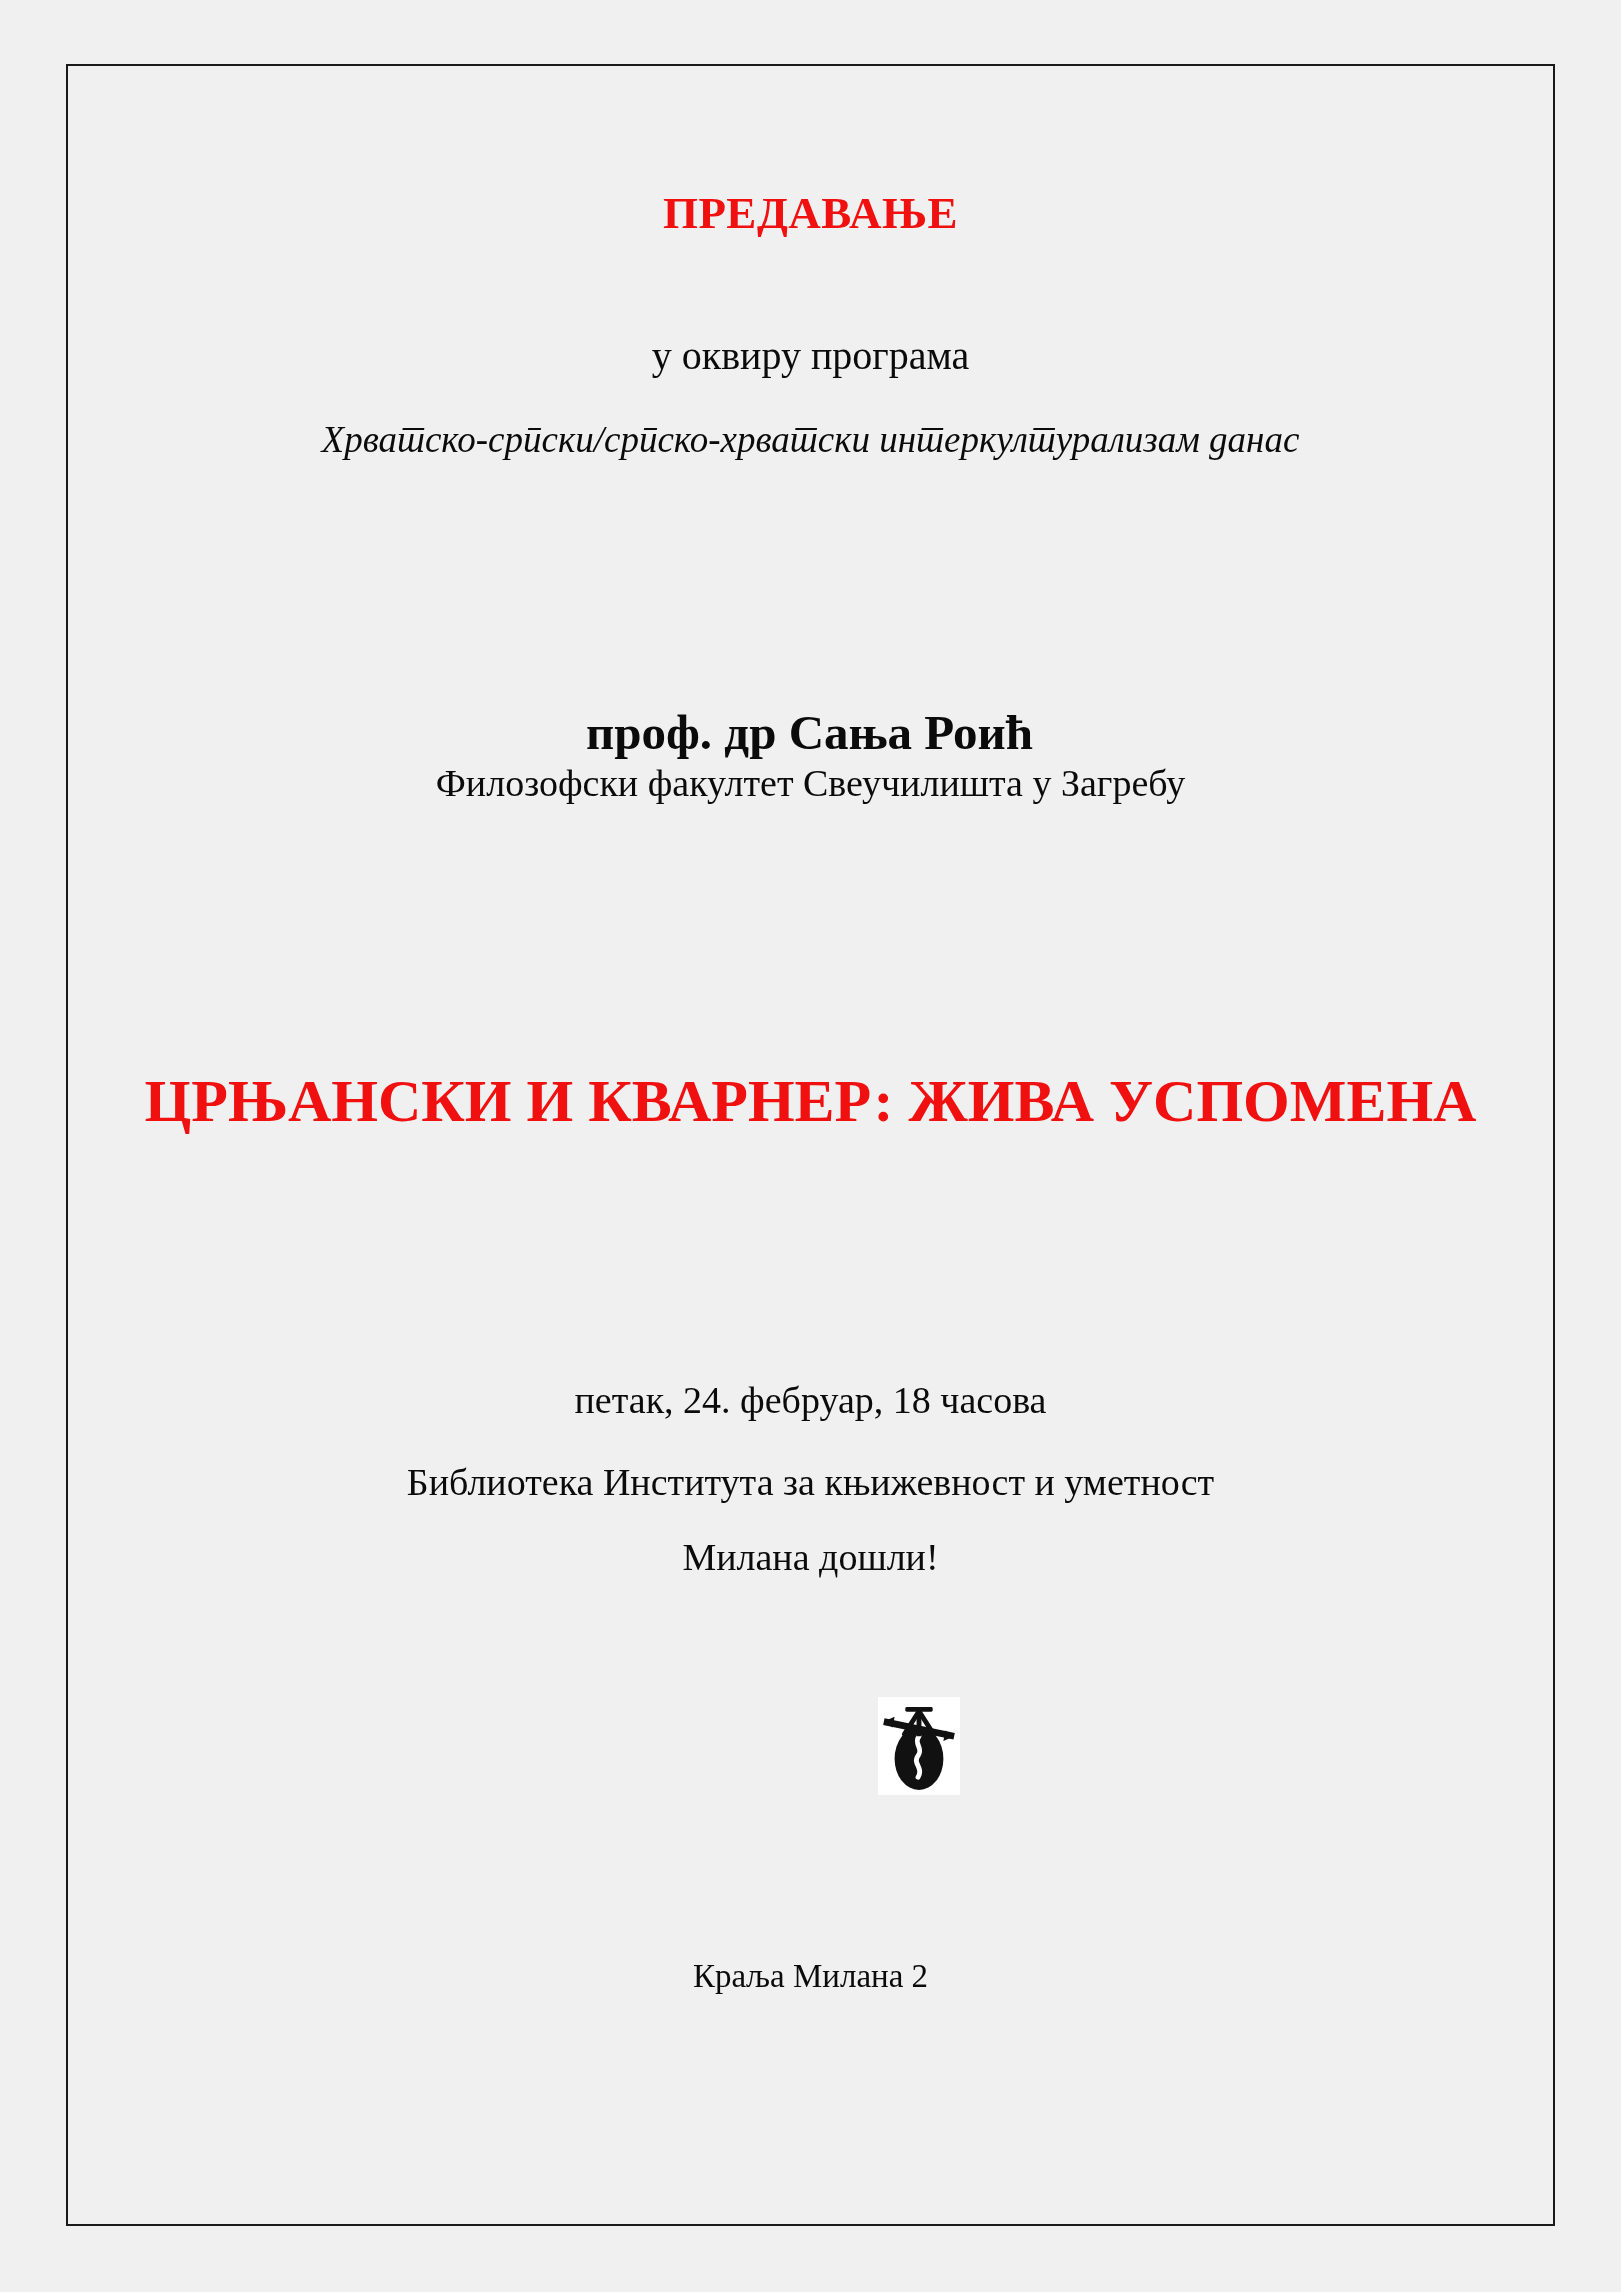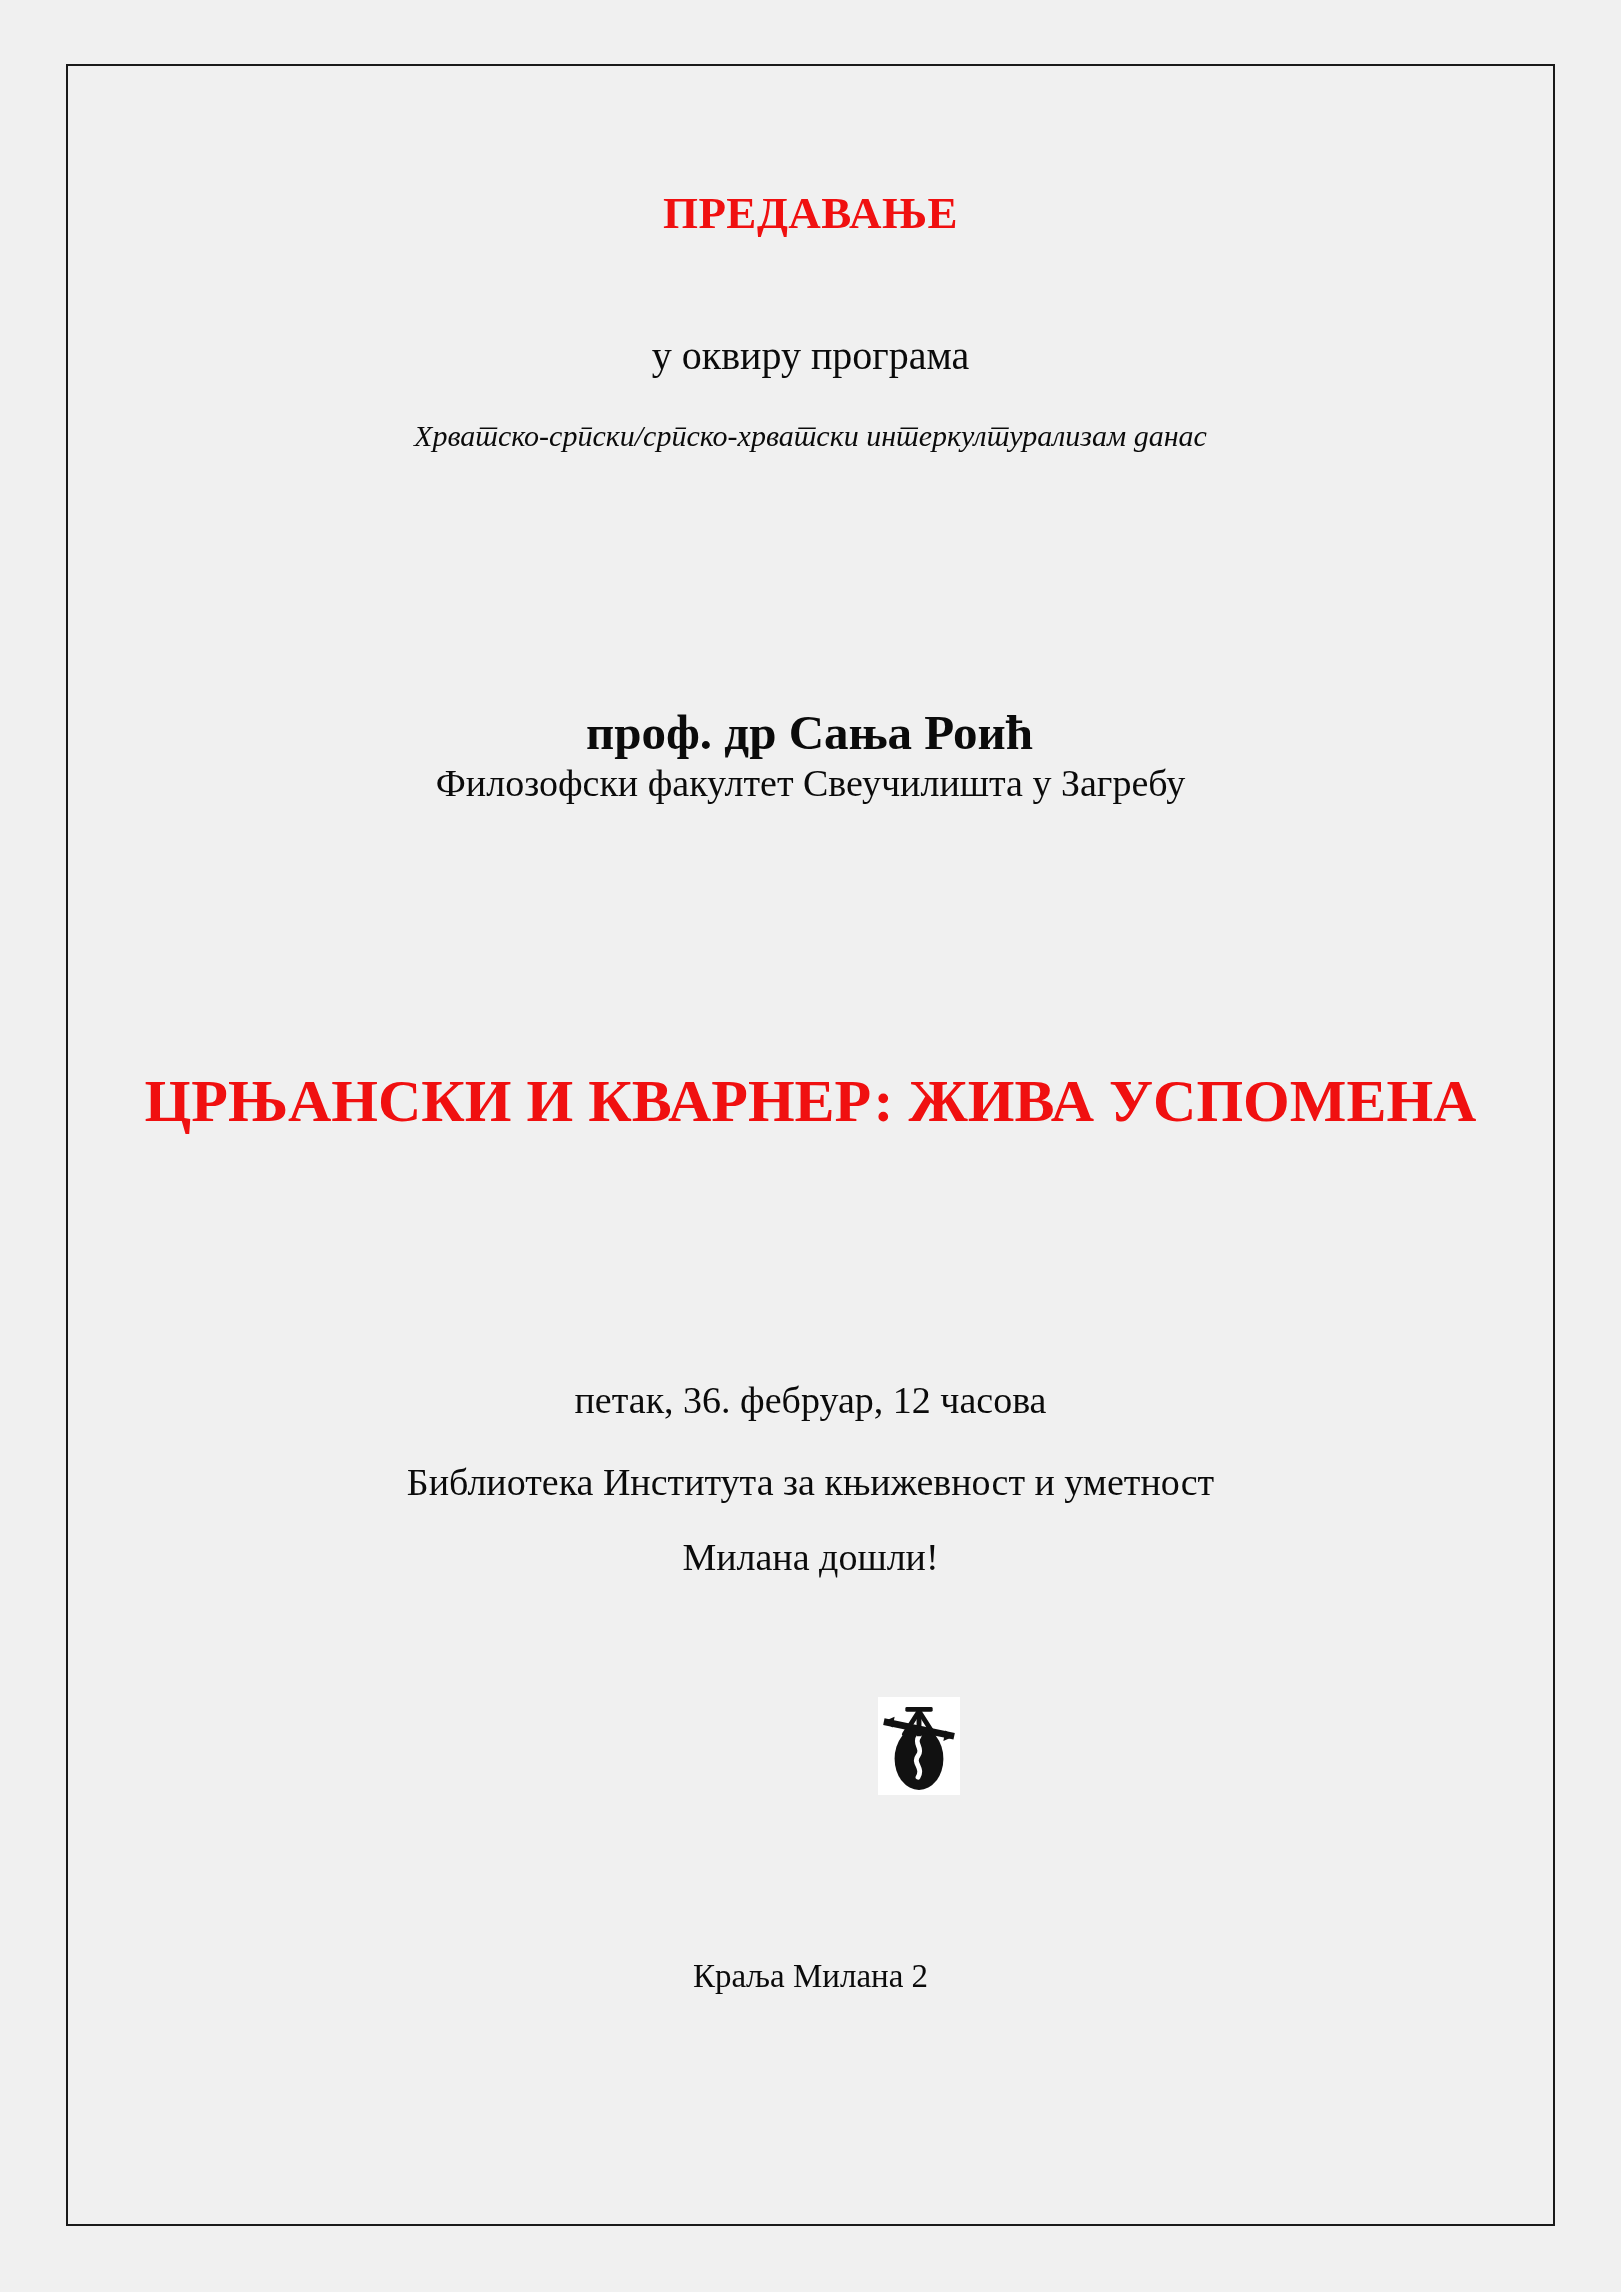--- a/index.html
+++ b/index.html
@@ -69,21 +69,21 @@
     font-size: 40px;
     font-weight: 400;
     line-height: 1.15;
   }
 
   .program-name {
     position: absolute;
     left: 39px;
     right: 39px;
     top: 353px;
-    font-size: 30px;
+    font-size: 37px;
     font-style: italic;
     font-weight: 400;
     line-height: 1.15;
     white-space: nowrap;
   }
 
   .speaker {
     position: absolute;
     left: 76px;
     right: 78px;
@@ -188,21 +188,21 @@
       <div class="program-intro">у оквиру програма</div>
 
       <div class="program-name">Хрватско-српски/српско-хрватски интеркултурализам данас</div>
 
       <div class="speaker">проф. др Сања Роић</div>
 
       <div class="affiliation">Филозофски факултет Свеучилишта у Загребу</div>
 
       <div class="lecture-title">ЦРЊАНСКИ И КВАРНЕР: ЖИВА УСПОМЕНА</div>
 
-      <div class="when">петак, 36. фебруар, 12 часова</div>
+      <div class="when">петак, 24. фебруар, 18 часова</div>
 
       <div class="venue">Библиотека Института за књижевност и уметност</div>
 
       <div class="welcome">Милана дошли!</div>
 
       <div class="logo-wrap">
         <svg viewBox="0 0 84 100" xmlns="http://www.w3.org/2000/svg" aria-hidden="true">
 
           <rect x="0" y="0" width="84" height="100" fill="#ffffff"></rect>
 

